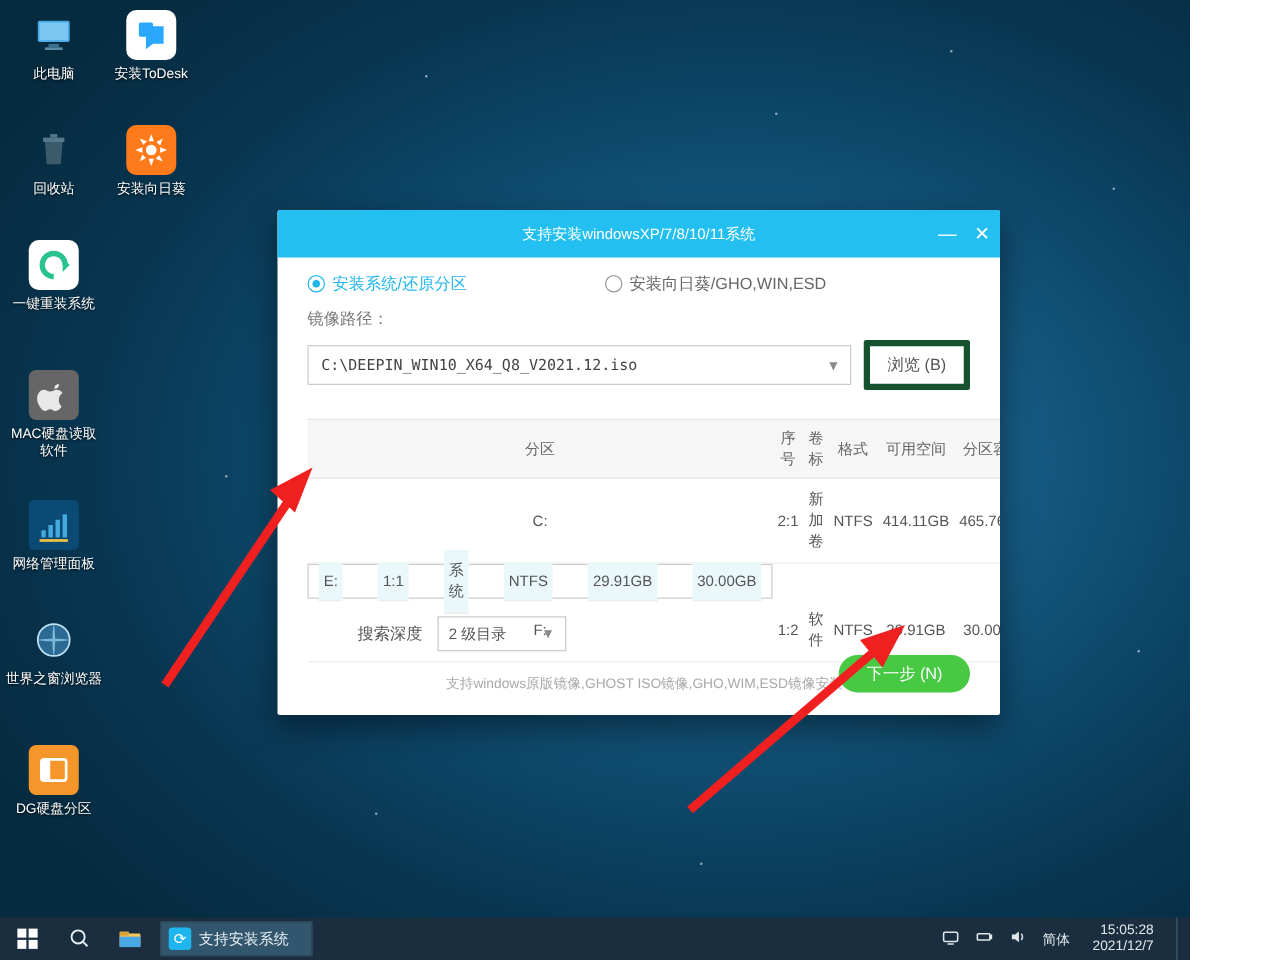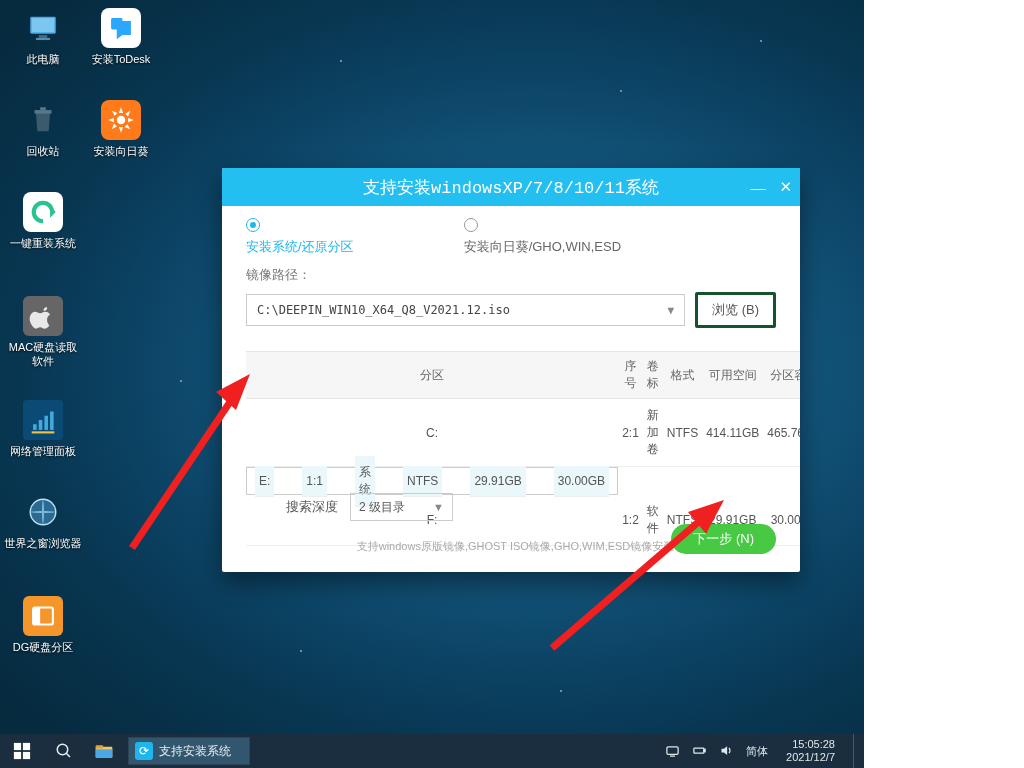--- a/index.html
+++ b/index.html
@@ -1,48 +1,48 @@
 <!DOCTYPE html>
 <html><head>
 <meta charset="utf-8">
 <style>
   html,body{margin:0;padding:0;width:1024px;height:768px;overflow:hidden;font-family:"Microsoft YaHei","SimSun",Arial,sans-serif;}
   
   #desktop{
-    position:relative;width:864px;height:768px;
+    position:relative;width:952px;height:768px;
     background:
       radial-gradient(ellipse 700px 520px at 62% 48%, #2a6e9f 0%, #165a82 32%, #0c4567 55%, #083651 74%, #062a3e 100%);
   }
   
   .star{position:absolute;width:2px;height:2px;background:#ffffff;border-radius:50%;opacity:.55}
   
   .di{position:absolute;width:78px;text-align:center;color:#fff;font-size:11px;line-height:14px;text-shadow:0 1px 2px rgba(0,0,0,.9);}
   .di .tile{width:40px;height:40px;margin:0 auto 4px;border-radius:6px;display:flex;align-items:center;justify-content:center;}
   .di .tile svg{width:34px;height:34px}
   
   #win{
     position:absolute;left:222px;top:168px;width:578px;height:404px;background:#fff;
     box-shadow:0 10px 26px rgba(0,0,0,.45);border-radius:2px;overflow:hidden;
   }
   #titlebar{height:38px;background:#22bff0;color:#fff;position:relative;display:flex;align-items:center;justify-content:center;}
-  #titlebar .title{font-size:17px;font-family:Liberation Mono, monospace;}
+  #titlebar .title{font-size:12px;}
   #titlebar .ctl{position:absolute;right:8px;top:0;height:38px;display:flex;align-items:center;gap:14px;}
   #titlebar .ctl span{cursor:pointer;font-size:15px;color:#fff;}
   #body{padding:12px 24px 10px;color:#555;font-size:13px;}
   .tabs{display:flex;align-items:center;gap:110px;margin-bottom:10px;}
-  .tab{display:flex;gap:6px;color:#666;cursor:pointer;flex-direction:column;}
+  .tab{display:flex;align-items:center;gap:6px;color:#666;cursor:pointer;}
   .tab.active{color:#1fb6ed;}
   .radio{width:12px;height:12px;border:1px solid #999;border-radius:50%;display:inline-flex;align-items:center;justify-content:center;}
   .tab.active .radio{border-color:#1fb6ed;}
   .tab.active .radio::after{content:"";width:6px;height:6px;background:#1fb6ed;border-radius:50%;}
   .lbl{color:#777;margin:6px 0 8px;}
   .row{display:flex;gap:10px;align-items:center;}
   .combo{flex:1;border:1px solid #ccc;height:30px;display:flex;align-items:center;padding:0 10px;font-family:SimSun,monospace;font-size:12px;color:#444;justify-content:space-between;background:#fff;}
   .combo .caret{color:#888;font-size:11px;}
-  .btn{border:3px solid #14532d;background:#fff;height:30px;padding:0 14px;border-radius:2px;color:#555;font-size:13px;cursor:pointer;display:flex;align-items:center;}
+  .btn{border:5px solid #14532d;background:#fff;height:30px;padding:0 14px;border-radius:2px;color:#555;font-size:13px;cursor:pointer;display:flex;align-items:center;}
   
   table{width:100%;border-collapse:collapse;margin-top:23px;font-size:12px;color:#555;}
   th{background:#f6f6f6;border-top:1px solid #e5e5e5;border-bottom:1px solid #e5e5e5;padding:6px 4px;font-weight:normal;color:#666;text-align:center;}
   td{padding:8px 4px;border-bottom:1px solid #eee;text-align:center;}
   tr.sel td{background:#eaf7fb;}
   
   #footer{position:absolute;left:40px;right:24px;bottom:18px;margin-left:24px;}
   .srow{display:flex;gap:12px;align-items:center;}
   .sel{border:1px solid #ccc;height:26px;padding:0 8px;display:flex;align-items:center;gap:28px;font-size:12px;color:#555;}
   .sel .caret{color:#888;font-size:11px;}

